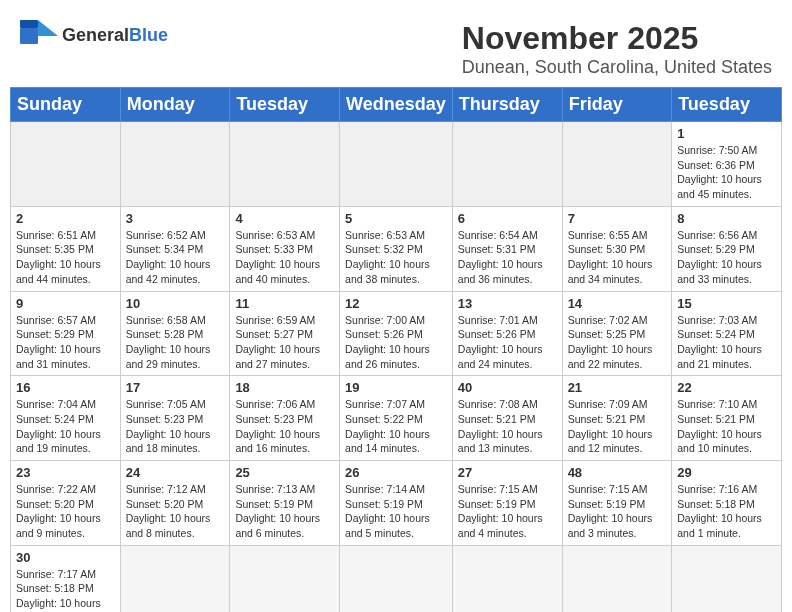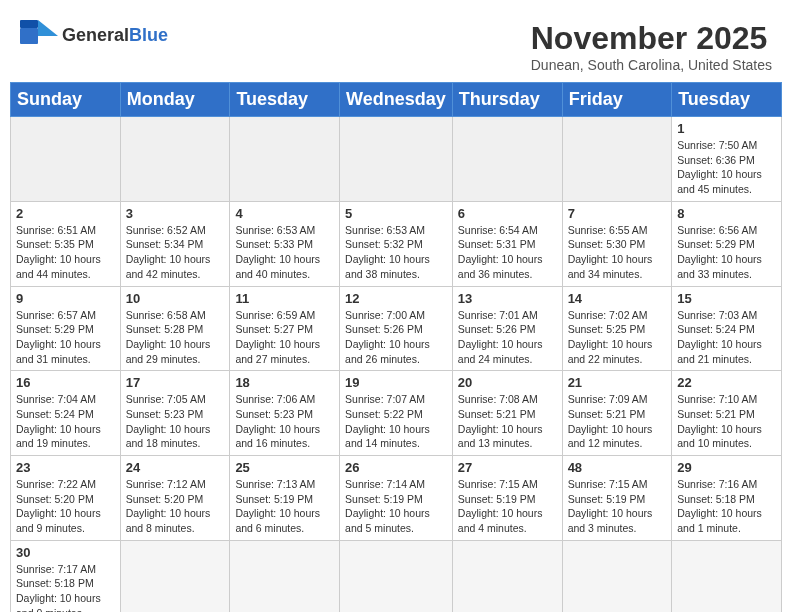--- a/index.html
+++ b/index.html
@@ -37,21 +37,21 @@
     .title-block {
       text-align: left;
       margin-left: 21px;
     }
     .month-title {
       font-size: 32px;
       font-weight: bold;
       color: #333;
     }
     .subtitle {
-      font-size: 14px;
+      font-size: 18px;
       color: #555;
     }
     .calendar {
       width: 100%;
       border-collapse: collapse;
       margin-top: 4px;
     }
     .calendar th {
       background-color: #3070c8;
       color: #fff;
@@ -246,21 +246,21 @@
 Sunset: 5:23 PM
 Daylight: 10 hours and 16 minutes.</div>
         </td>
         <td>
           <span class="day-number">19</span>
           <div class="day-info" style="white-space: pre-line;">Sunrise: 7:07 AM
 Sunset: 5:22 PM
 Daylight: 10 hours and 14 minutes.</div>
         </td>
         <td>
-          <span class="day-number">20</span>
+          <span class="day-number">40</span>
           <div class="day-info" style="white-space: pre-line;">Sunrise: 7:08 AM
 Sunset: 5:21 PM
 Daylight: 10 hours and 13 minutes.</div>
         </td>
         <td>
           <span class="day-number">21</span>
           <div class="day-info" style="white-space: pre-line;">Sunrise: 7:09 AM
 Sunset: 5:21 PM
 Daylight: 10 hours and 12 minutes.</div>
         </td>

